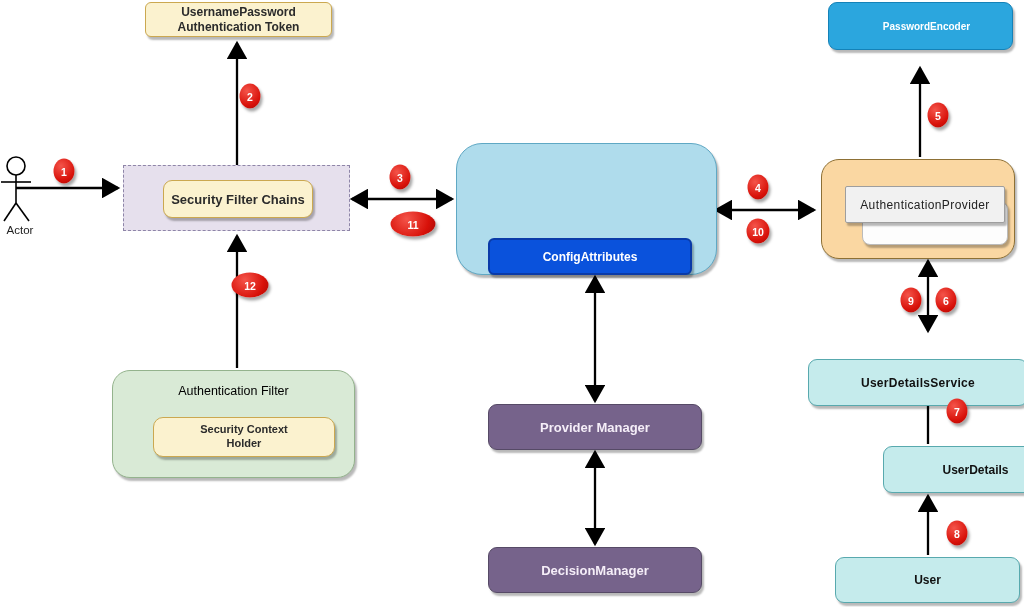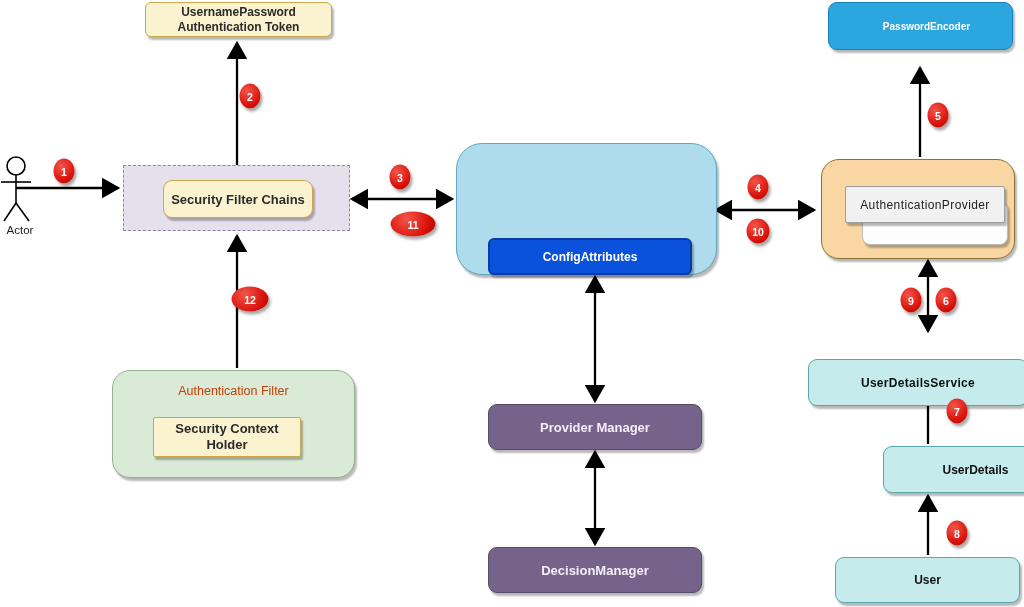--- a/index.html
+++ b/index.html
@@ -35,22 +35,22 @@
   .ap-front{left:845px;top:186px;width:160px;height:37px;border-radius:2px;
         background:var(--gray-fill);border:1px solid var(--gray-border);
         color:#222;font-size:12px;letter-spacing:.4px;z-index:4;}
   .cyan{background:var(--cyan-fill);border:1.5px solid var(--cyan-border);border-radius:9px;
         color:#111;font-weight:600;font-size:12px;}
   .uds{left:808px;top:334px;width:220px;height:47px;letter-spacing:.3px;margin-top:25px;}
   .ud{left:835px;top:446px;width:185px;height:47px;margin-left:48px;}
   .user{left:835px;top:557px;width:185px;height:46px;text-align:right;}
   .green-container{left:112px;top:370px;width:243px;height:108px;border-radius:18px;
         background:var(--green-fill);border:1.5px solid var(--green-border);}
-  .af-label{left:112px;top:383px;width:243px;height:16px;color:#c2410c;font-size:12.5px;z-index:3;}
-  .sch-box{left:153px;top:417px;width:148px;height:40px;border-radius:2px;font-size:13px;
+  .af-label{left:112px;top:383px;width:243px;height:16px;color:#000000;font-size:12.5px;z-index:3;}
+  .sch-box{left:153px;top:417px;width:182px;height:40px;border-radius:10px;font-size:11px;
         line-height:1.25;z-index:3;}
   .purple{background:var(--purple-fill);border:1px solid var(--purple-border);border-radius:9px;
         color:#f5eef8;font-weight:bold;font-size:13px;}
   .pm{left:488px;top:404px;width:214px;height:46px;}
   .dm{left:488px;top:547px;width:214px;height:46px;text-align:center;}
   .actor-label{left:-4px;top:223px;width:48px;height:14px;color:#222;font-size:11.5px;
         font-weight:normal;z-index:2;}
   
   .step{position:absolute;z-index:5;width:21px;height:25px;border-radius:50%;
         transform:translate(-50%,-50%);
@@ -136,15 +136,15 @@
   <div class="step" style="left:250px;top:96px">2</div>
   <div class="step" style="left:400px;top:177px">3</div>
   <div class="step" style="left:758px;top:187px">4</div>
   <div class="step" style="left:938px;top:115px">5</div>
   <div class="step" style="left:946px;top:300px">6</div>
   <div class="step" style="left:957px;top:411px">7</div>
   <div class="step" style="left:957px;top:533px">8</div>
   <div class="step" style="left:911px;top:300px">9</div>
   <div class="step" style="left:758px;top:231px;width:23px">10</div>
   <div class="step" style="left:413px;top:224px;width:45px">11</div>
-  <div class="step" style="left:250px;top:299px;width:37px">12</div>
+  <div class="step" style="left:250px;top:285px;width:37px">12</div>
 
 </div>
 
 </body></html>

